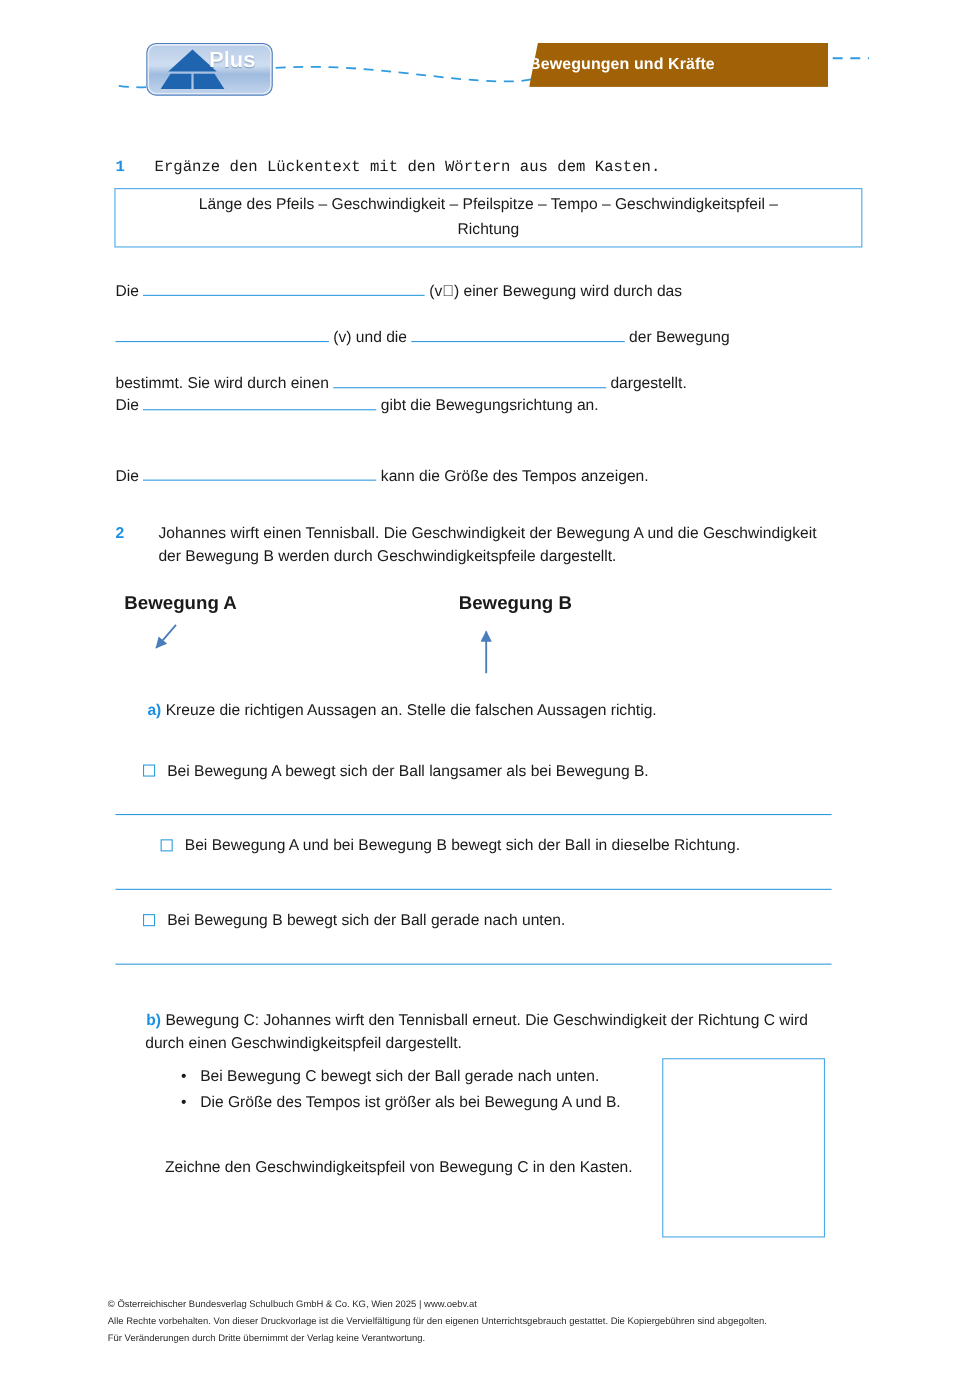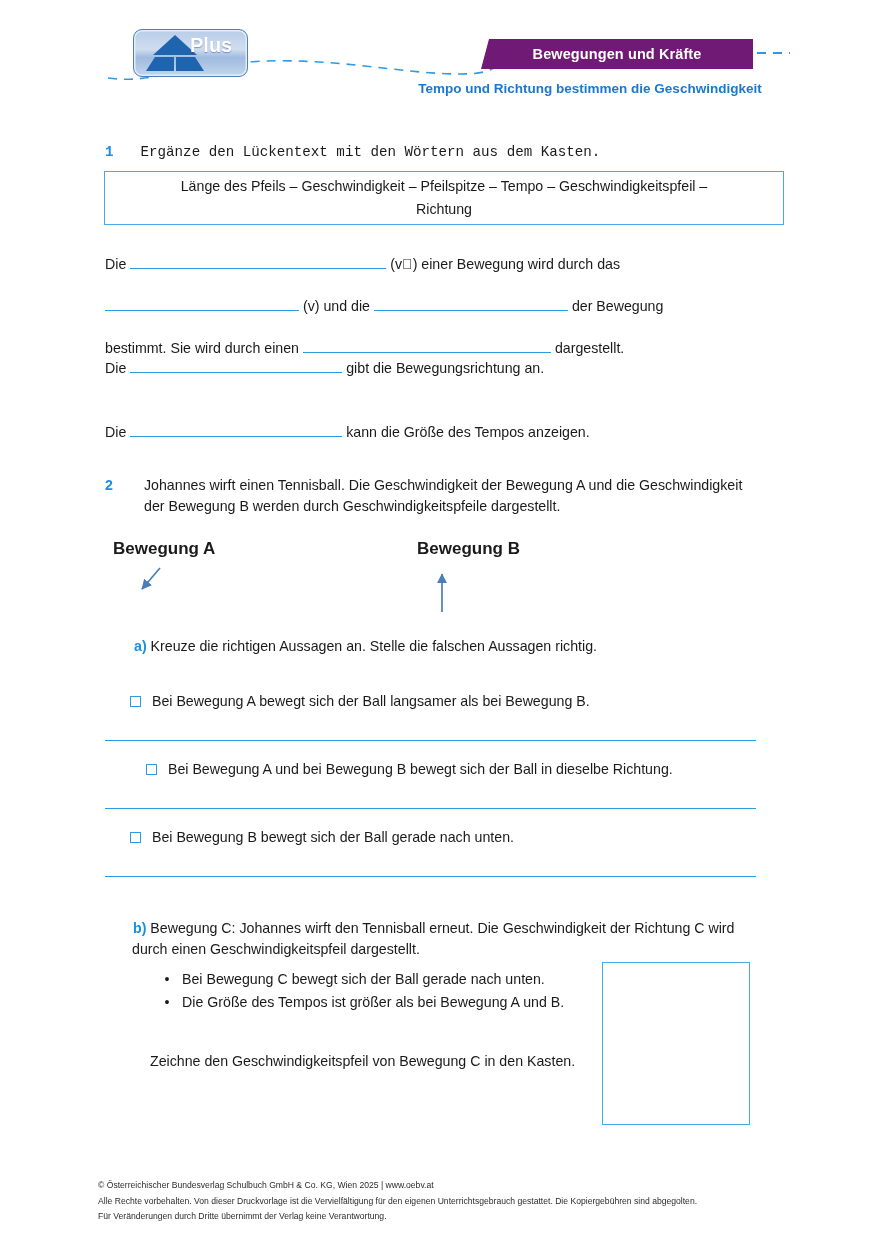--- a/index.html
+++ b/index.html
@@ -25,21 +25,21 @@
   }
   .header-dashes {
     position: absolute;
     left: 0; top: 0;
     width: 890px; height: 112px;
     pointer-events: none;
   }
   .logo-box {
     position: absolute;
     left: 133px;
-    top: 29px;
+    top: 39px;
     width: 113px;
     height: 46px;
     border-radius: 9px;
     border: 1.5px solid #4f7fbf;
     background: linear-gradient(180deg, #b8cde8 0%, #cfddf0 42%, #9fbbdf 60%, #c3d5ec 100%);
     box-shadow: inset 0 0 0 1.5px #e4edf7;
     overflow: hidden;
   }
   .logo-tri-top {
     position: absolute;
@@ -76,26 +76,26 @@
     font-weight: bold;
     color: #ffffff;
     letter-spacing: 0px;
     text-shadow: 0 1px 1px rgba(40,70,120,.45);
   }
   .banner {
     position: absolute;
     left: 481px;
     top: 39px;
     width: 272px;
-    height: 30px;
-    background: #701a75;
+    height: 40px;
+    background: #a16207;
     clip-path: polygon(8px 0, 100% 0, 100% 100%, 0 100%);
     display: flex;
     align-items: center;
-    justify-content: center;
+    justify-content: flex-start;
   }
   .banner-label {
     color: #ffffff;
     font-size: 14.5px;
     font-weight: bold;
     letter-spacing: .1px;
   }
   .subtitle {
     position: absolute;
     left: 390px;
@@ -205,21 +205,20 @@
     <div class="logo-tri-top"></div>
     <div class="logo-brick-l"></div>
     <div class="logo-brick-r"></div>
     <div class="logo-plus">Plus</div>
   </div>
 
   <div class="banner">
     <span class="banner-label">Bewegungen und Kräfte</span>
   </div>
 
-  <div class="subtitle">Tempo und Richtung bestimmen die Geschwindigkeit</div>
 </div>
 
 <div class="exline" style="left:105px; top:142px; width:700px;font-family:Liberation Mono, monospace;">
   <span class="num">1</span>
   <span style="display:inline-block;width:10px"></span>
   <span>Ergänze den Lückentext mit den Wörtern aus dem Kasten.</span>
 </div>
 
 <div class="wordbox">
   <div>Länge des Pfeils – Geschwindigkeit – Pfeilspitze – Tempo – Geschwindigkeitspfeil –</div>

